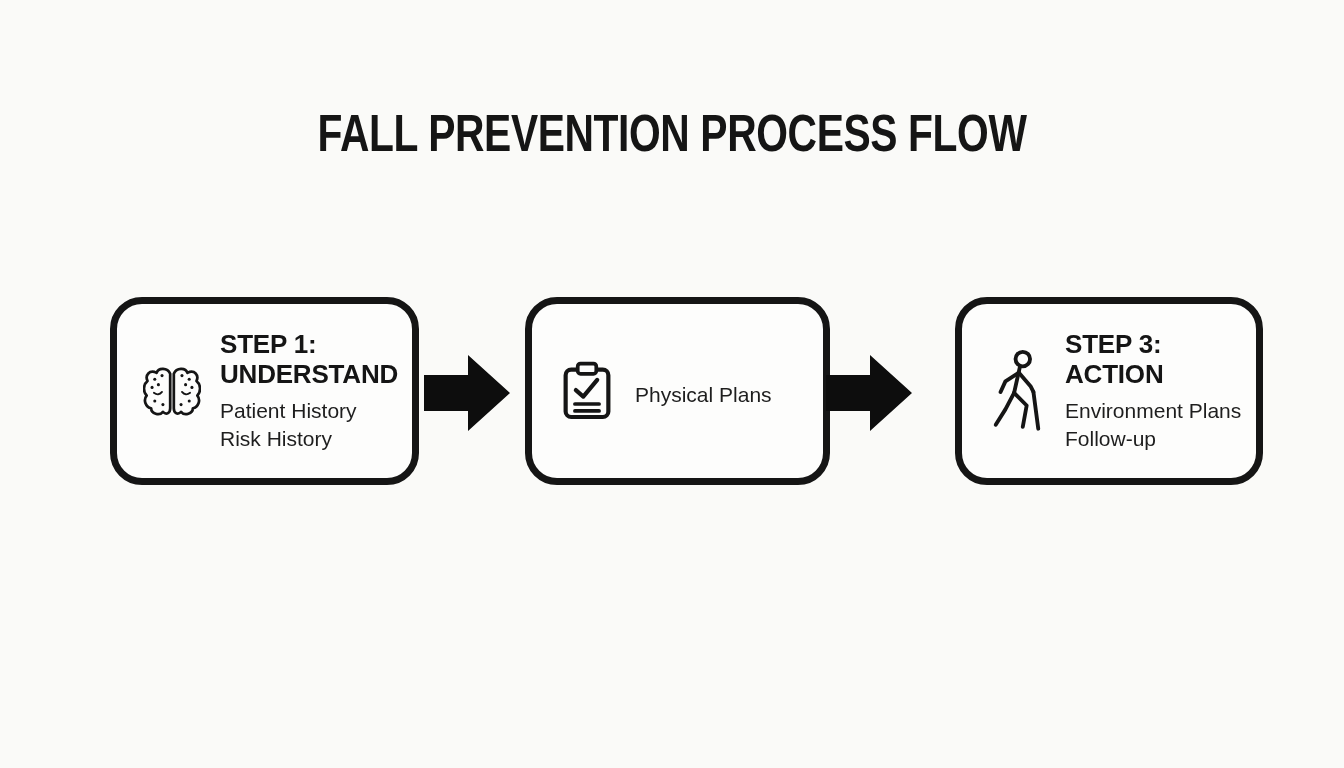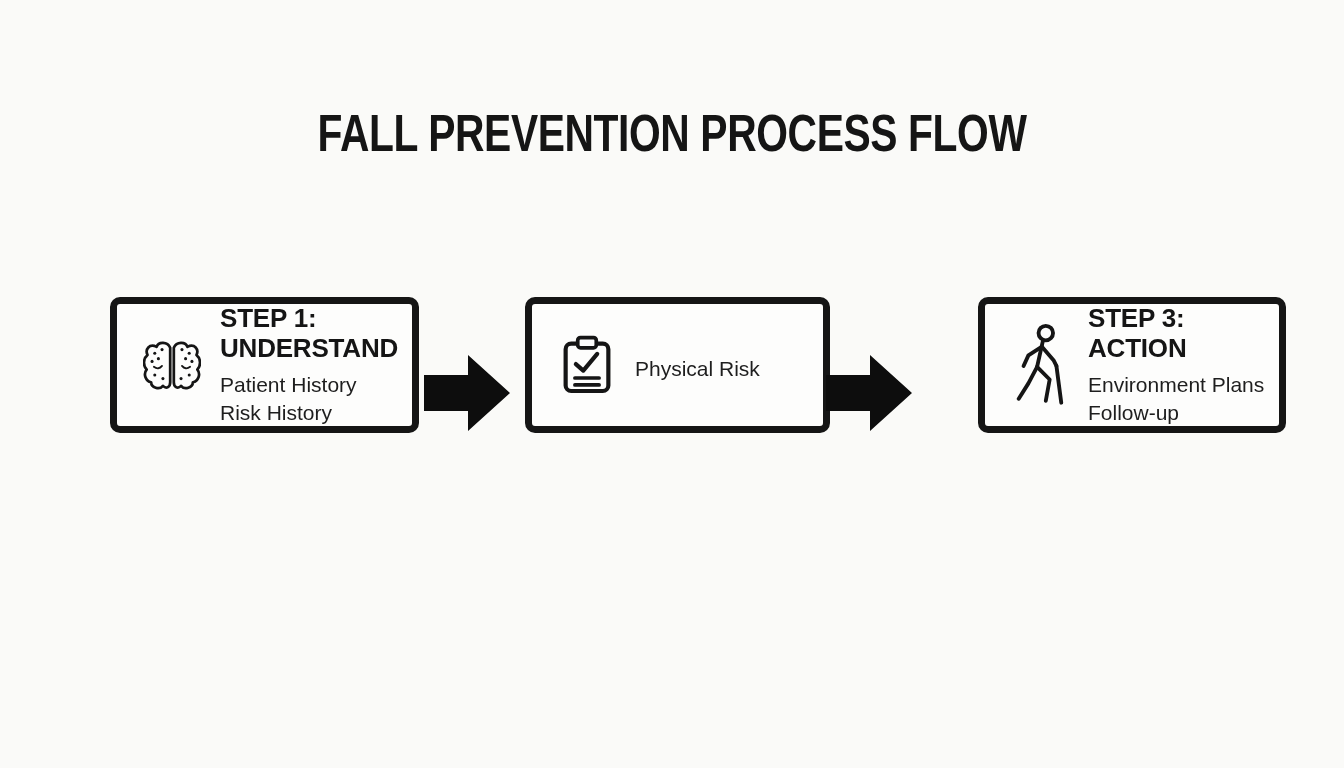--- a/index.html
+++ b/index.html
@@ -36,31 +36,31 @@
     font-weight: 700;
     letter-spacing: -0.5px;
     color: var(--ink);
     transform: scaleX(0.8);
     transform-origin: 50% 50%;
     white-space: nowrap;
   }
   .step-box {
     position: absolute;
     top: 297px;
-    height: 136px;
+    height: 188px;
     background: var(--box-bg);
     border: 7px solid var(--ink);
-    border-radius: 10px;
+    border-radius: 32px;
     display: flex;
     align-items: center;
     padding-left: 23px;
   }
   .step-box.box-1 { left: 110px; width: 309px; }
   .step-box.box-2 { left: 525px; width: 305px; }
-  .step-box.box-3 { left: 978px; width: 308px; justify-content: flex-end; }
+  .step-box.box-3 { left: 955px; width: 308px; justify-content: flex-end; }
   .icon-slot {
     flex: none;
     width: 64px;
     display: flex;
     align-items: center;
     justify-content: center;
     margin-right: 16px;
   }
   .icon-slot svg { display: block; }
   .step-text { flex: 1 1 auto; min-width: 0; }
@@ -152,21 +152,21 @@
           <rect x="5" y="9" width="46" height="51" rx="6" stroke-width="4.5"></rect>
           <rect x="18" y="2.5" width="20" height="11" rx="3" fill="#fdfdfc" stroke-width="4"></rect>
           <path d="M16 31 L24 38 L39 20" stroke-width="4.5"></path>
           <path d="M15 46 H41" stroke-width="4"></path>
           <path d="M15 53.5 H41" stroke-width="4"></path>
         </g>
       </svg>
     </div>
     <div class="step-text">
       <div class="step-details">
-        <div>Physical Risk</div>
+        <div>Physical Plans</div>
       </div>
     </div>
   </div>
 
   <div class="flow-arrow arrow-2">
     <svg viewBox="0 0 88 80">
       <polygon points="0,22 44,22 44,2 86,40 44,78 44,58 0,58"></polygon>
     </svg>
   </div>
 

